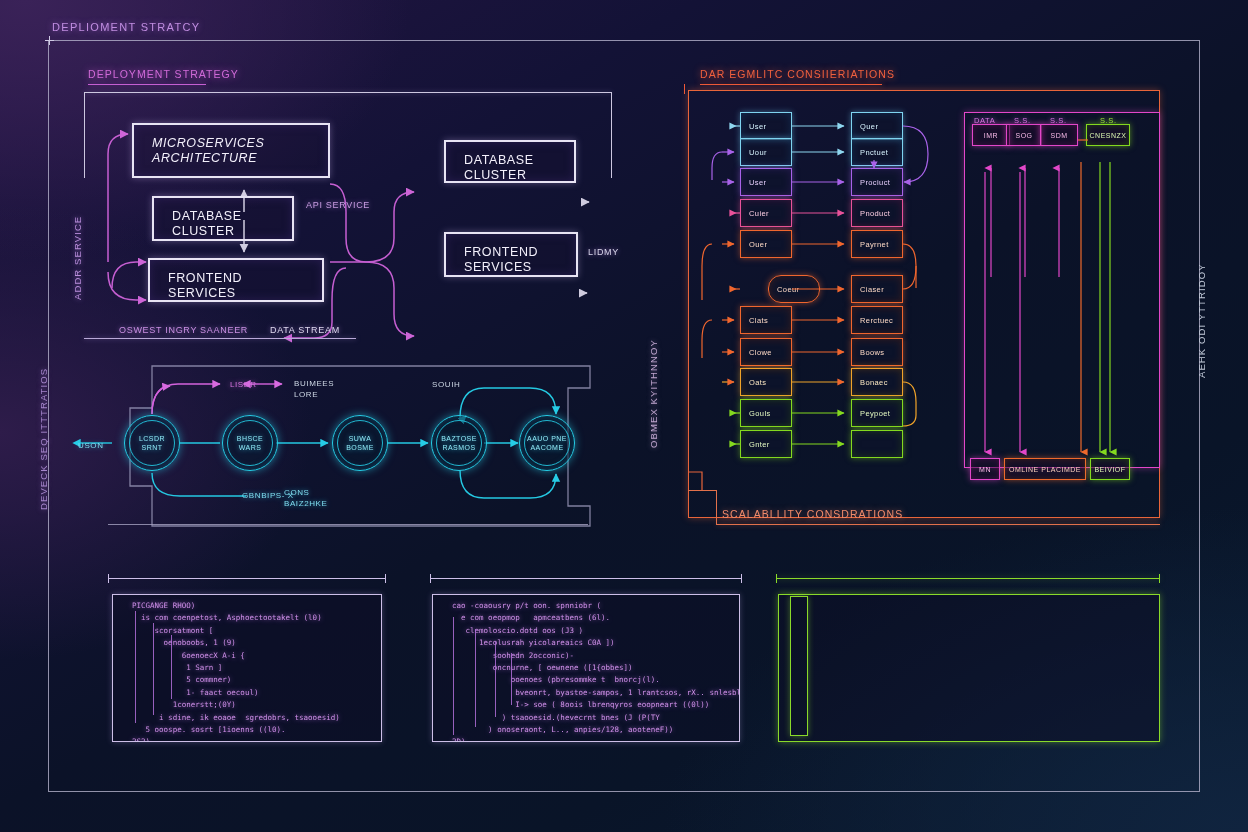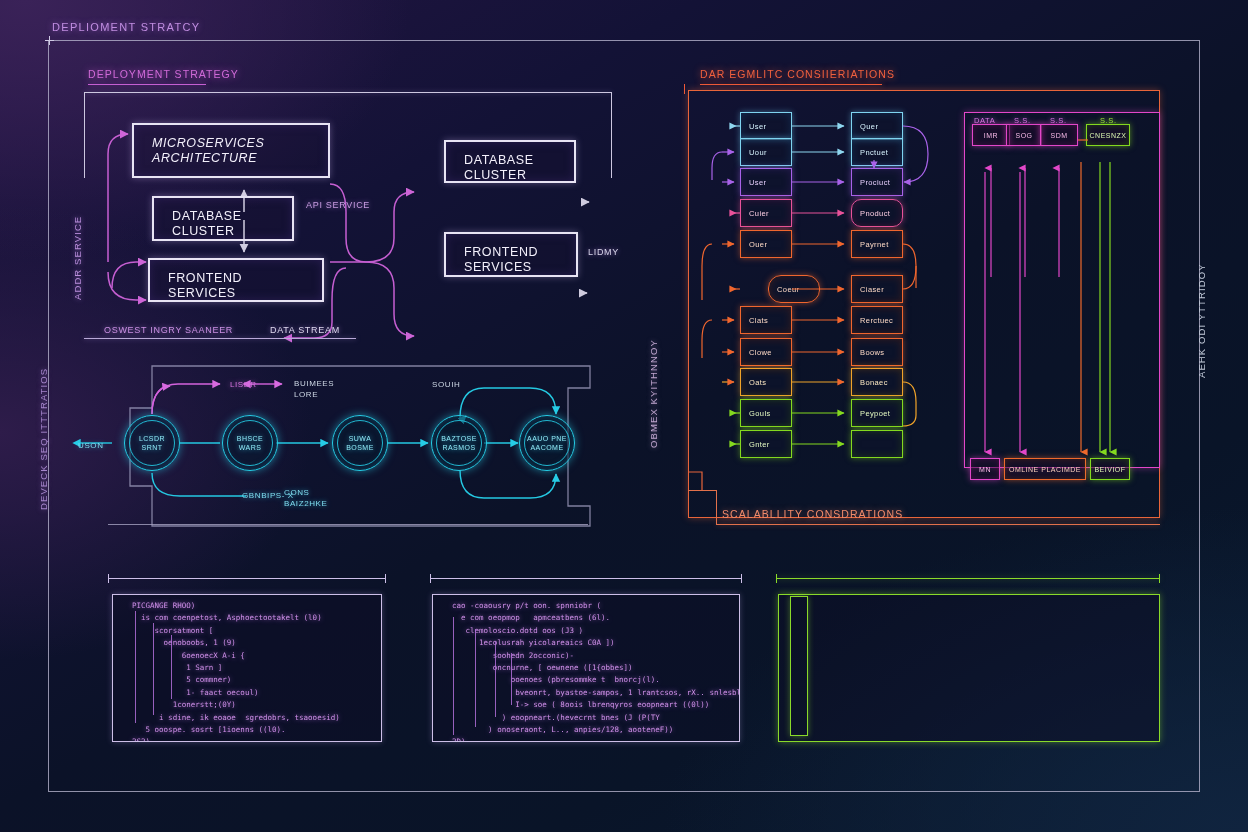--- a/index.html
+++ b/index.html
@@ -99,21 +99,21 @@
   .arch-note {
     position: absolute;
     font-size: 9px;
     letter-spacing: .7px;
     color: #c79be0;
     text-shadow: 0 0 5px rgba(190,140,230,.7);
     white-space: nowrap;
   }
   #note-api { left: 306px; top: 200px; }
   #note-lidmy { left: 588px; top: 247px; color:#d8d5ea; }
-  #note-lb   { left: 104px; top: 325px; color:#c98fe2; }
+  #note-lb   { left: 119px; top: 325px; color:#c98fe2; }
   #note-ds   { left: 270px; top: 325px; color:#ded9ef; }
   #arch-bot-rule {
     left: 84px; top: 338px; width: 272px; height: 1px;
     background: #b9a9d8; box-shadow: 0 0 5px rgba(180,150,230,.6);
   }
   .flow-node {
     position: absolute;
     width: 56px; height: 56px;
     border-radius: 50%;
     border: 1.6px solid #26cfe8;
@@ -414,21 +414,21 @@
   <div class="abs" id="data-hook-tl"></div>
   <div class="abs" id="data-panel"></div>
 
   <div class="ent blue" style="left:740px; top:112px;">User</div>
   <div class="ent blue" style="left:851px; top:112px;">Quer</div>
   <div class="ent blue" style="left:740px; top:138px;">Uour</div>
   <div class="ent blue" style="left:851px; top:138px;">Pnctuet</div>
   <div class="ent viol" style="left:740px; top:168px;">User</div>
   <div class="ent viol" style="left:851px; top:168px;">Prociuct</div>
   <div class="ent mag" style="left:740px; top:199px;">Cuier</div>
-  <div class="ent mag" style="left:851px; top:199px;border-radius:10px;">Pnoduct</div>
+  <div class="ent mag" style="left:851px; top:199px;">Pnoduct</div>
   <div class="ent orng" style="left:740px; top:230px;">Ouer</div>
   <div class="ent orng" style="left:851px; top:230px;">Payrnet</div>
   <div class="ent orng" style="left:768px; top:275px;border-radius:13px;">Coeur</div>
   <div class="ent orng" style="left:851px; top:275px;">Ciaser</div>
   <div class="ent orng" style="left:740px; top:306px;">Clats</div>
   <div class="ent orng" style="left:851px; top:306px;">Rerctuec</div>
   <div class="ent orng" style="left:740px; top:338px;">Clowe</div>
   <div class="ent orng" style="left:851px; top:338px;">Boows</div>
   <div class="ent amber" style="left:740px; top:368px;">Oats</div>
   <div class="ent amber" style="left:851px; top:368px;">Bonaec</div>
@@ -599,21 +599,21 @@
     <div style="padding:5px 0 0 6px;">
       <div class="code-line">cao -coaousry p/t oon. spnniobr (</div>
       <div class="code-line">  e com oeopmop   apmceatbens (6l).</div>
       <div class="code-line">   clemoloscio.dotd oos (J3 )</div>
       <div class="code-line">      1ecolusrah yicolareaics C0A ])</div>
       <div class="code-line">         soohedn 2occonic)-</div>
       <div class="code-line">         oncnurne, [ oewnene ([1{obbes])</div>
       <div class="code-line">             ooenoes (pbresommke t  bnorcj(l).</div>
       <div class="code-line">              bveonrt, byastoe-sampos, 1 lrantcsos, rX.. snlesblt ) ).</div>
       <div class="code-line">              I-&gt; soe ( 8oois lbrenqyros eoopneart ((0l))</div>
-      <div class="code-line">           ) eoopneart.(hevecrnt bnes (J (P(TY</div>
+      <div class="code-line">           ) tsaooesid.(hevecrnt bnes (J (P(TY</div>
       <div class="code-line">        ) onoseraont, L.., anpies/128, aooteneF))</div>
       <div class="code-line">2D)</div>
     </div>
   </div>
 
   <div class="code-bracket" style="left:776px; top:578px; width:384px; background:#8ada2a; box-shadow:0 0 6px rgba(138,218,42,.5);">
     <div class="cap" style="left:0; background:#8ada2a;"></div>
     <div class="cap" style="right:0; background:#8ada2a;"></div>
   </div>
   <div class="code-frame lime" style="left:778px; top:594px; width:382px; height:148px;"></div>

